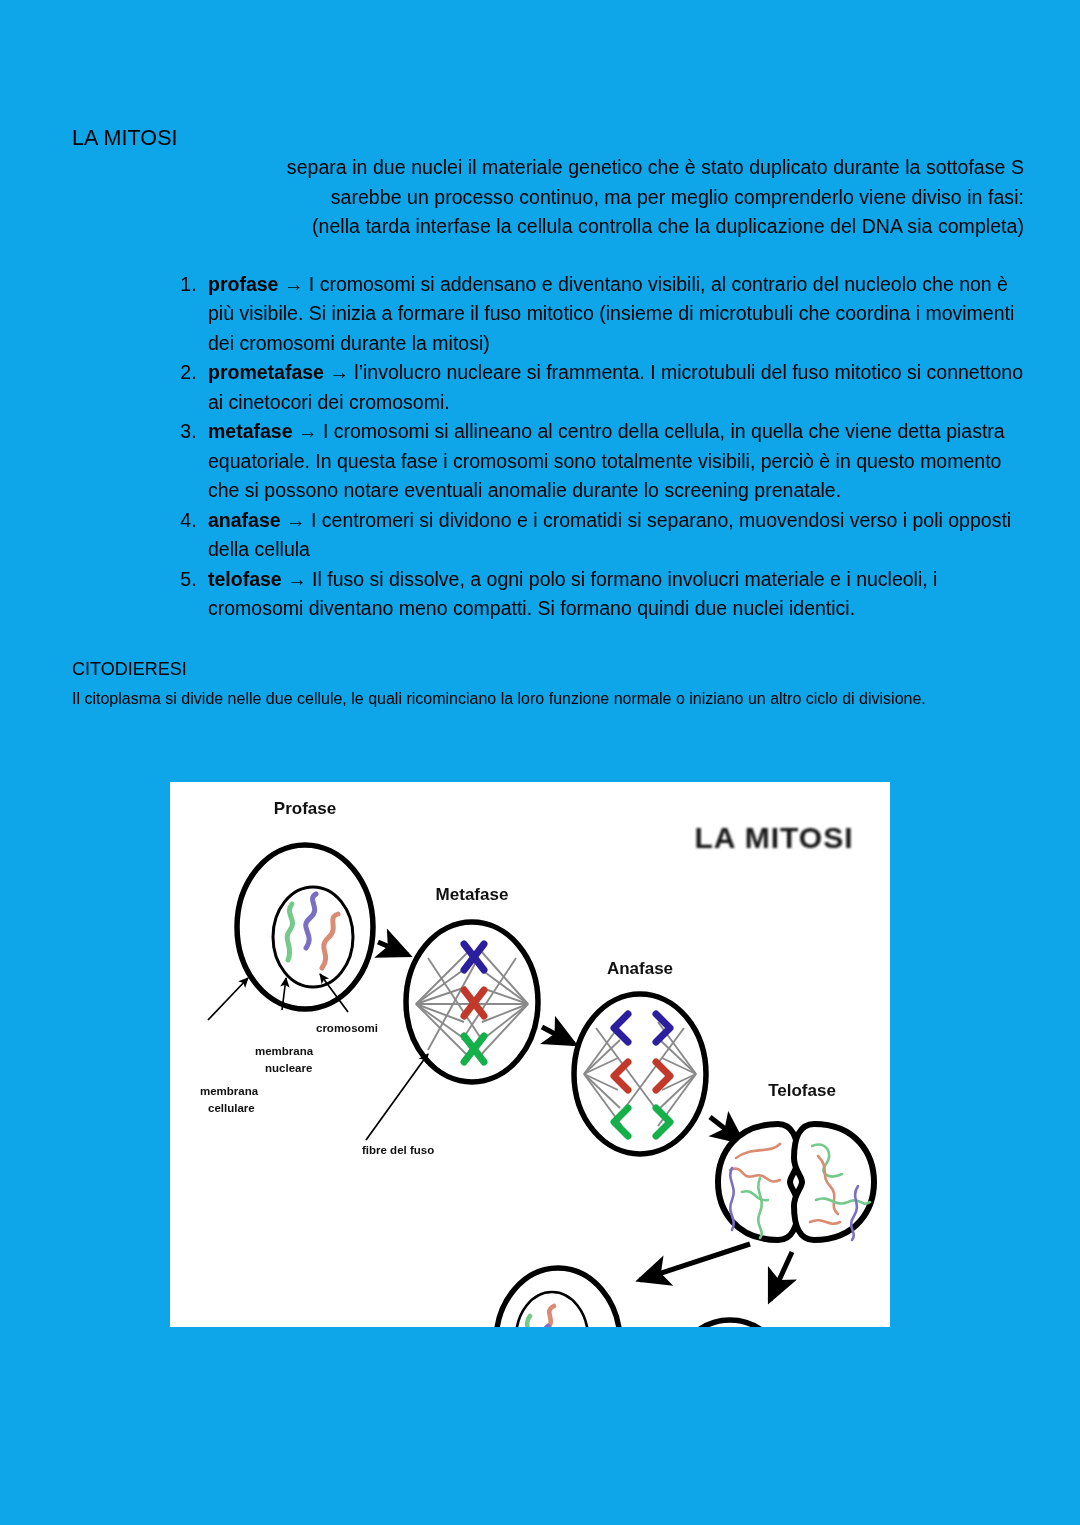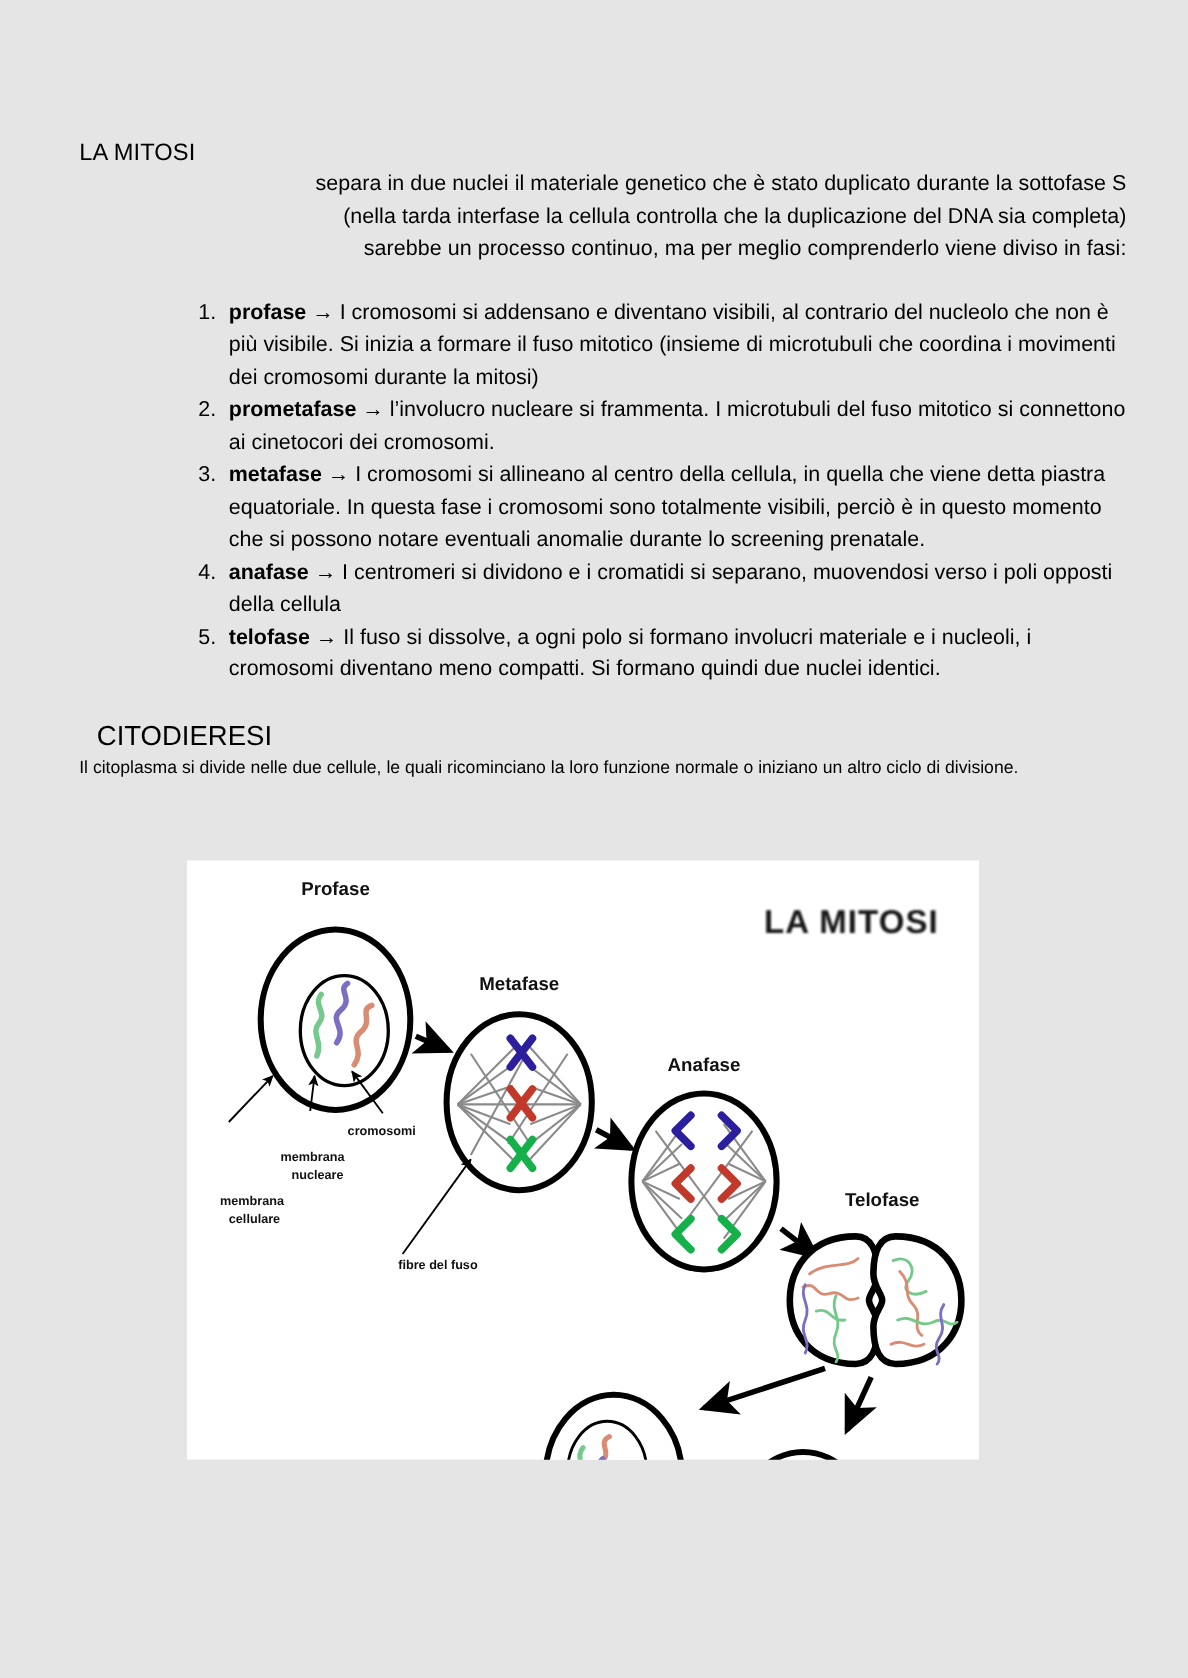--- a/index.html
+++ b/index.html
@@ -15,21 +15,21 @@
     font-family: "Liberation Sans", sans-serif;
     color: #000000;
     overflow: hidden;
   }
 
   .page {
     position: absolute;
     left: 0; top: 0;
     width: 1080px;
     height: 1525px;
-    background: #e5e5e5;
+    background: #0ea5e9;
   }
 
   .content {
     position: absolute;
     left: 72px;
     top: 124px;
     width: 952px;
   }
 
   h1.doc-heading {
@@ -59,24 +59,24 @@
   }
   ol.phase-list > li {
     margin: 16px 0 0 0;
     padding-left: 6px;
   }
   ol.phase-list > li + li { margin-top: 0; }
   .term { font-weight: bold; }
   .arrow-gl { font-weight: 400; }
 
   h2.section-heading {
-    font-size: 25px;
+    font-size: 18px;
     font-weight: 400;
     line-height: 29px;
-    margin: 31px 0 0 16px;
+    margin: 31px 0 0 0;
   }
 
   p.section-body {
     font-size: 16px;
     font-weight: 400;
     line-height: 29.5px;
     margin: 0;
   }
 
   .figure {
@@ -112,22 +112,22 @@
 <body>
 
 <div class="page">
 
   <div class="content">
 
     <h1 class="doc-heading">LA MITOSI</h1>
 
     <div class="lead-block">
       <p class="lead-line">separa in due nuclei il materiale genetico che è stato duplicato durante la sottofase S</p>
+      <p class="lead-line">sarebbe un processo continuo, ma per meglio comprenderlo viene diviso in fasi:</p>
       <p class="lead-line">(nella tarda interfase la cellula controlla che la duplicazione del DNA sia completa)</p>
-      <p class="lead-line">sarebbe un processo continuo, ma per meglio comprenderlo viene diviso in fasi:</p>
     </div>
 
     <ol class="phase-list">
       <li>
         <span class="term">profase</span>
         <span class="arrow-gl">→</span>
         <span>I cromosomi si addensano e diventano visibili, al contrario del nucleolo che non è più visibile. Si inizia a formare il fuso mitotico (insieme di microtubuli che coordina i movimenti dei cromosomi durante la mitosi)</span>
       </li>
       <li>
         <span class="term">prometafase</span>

